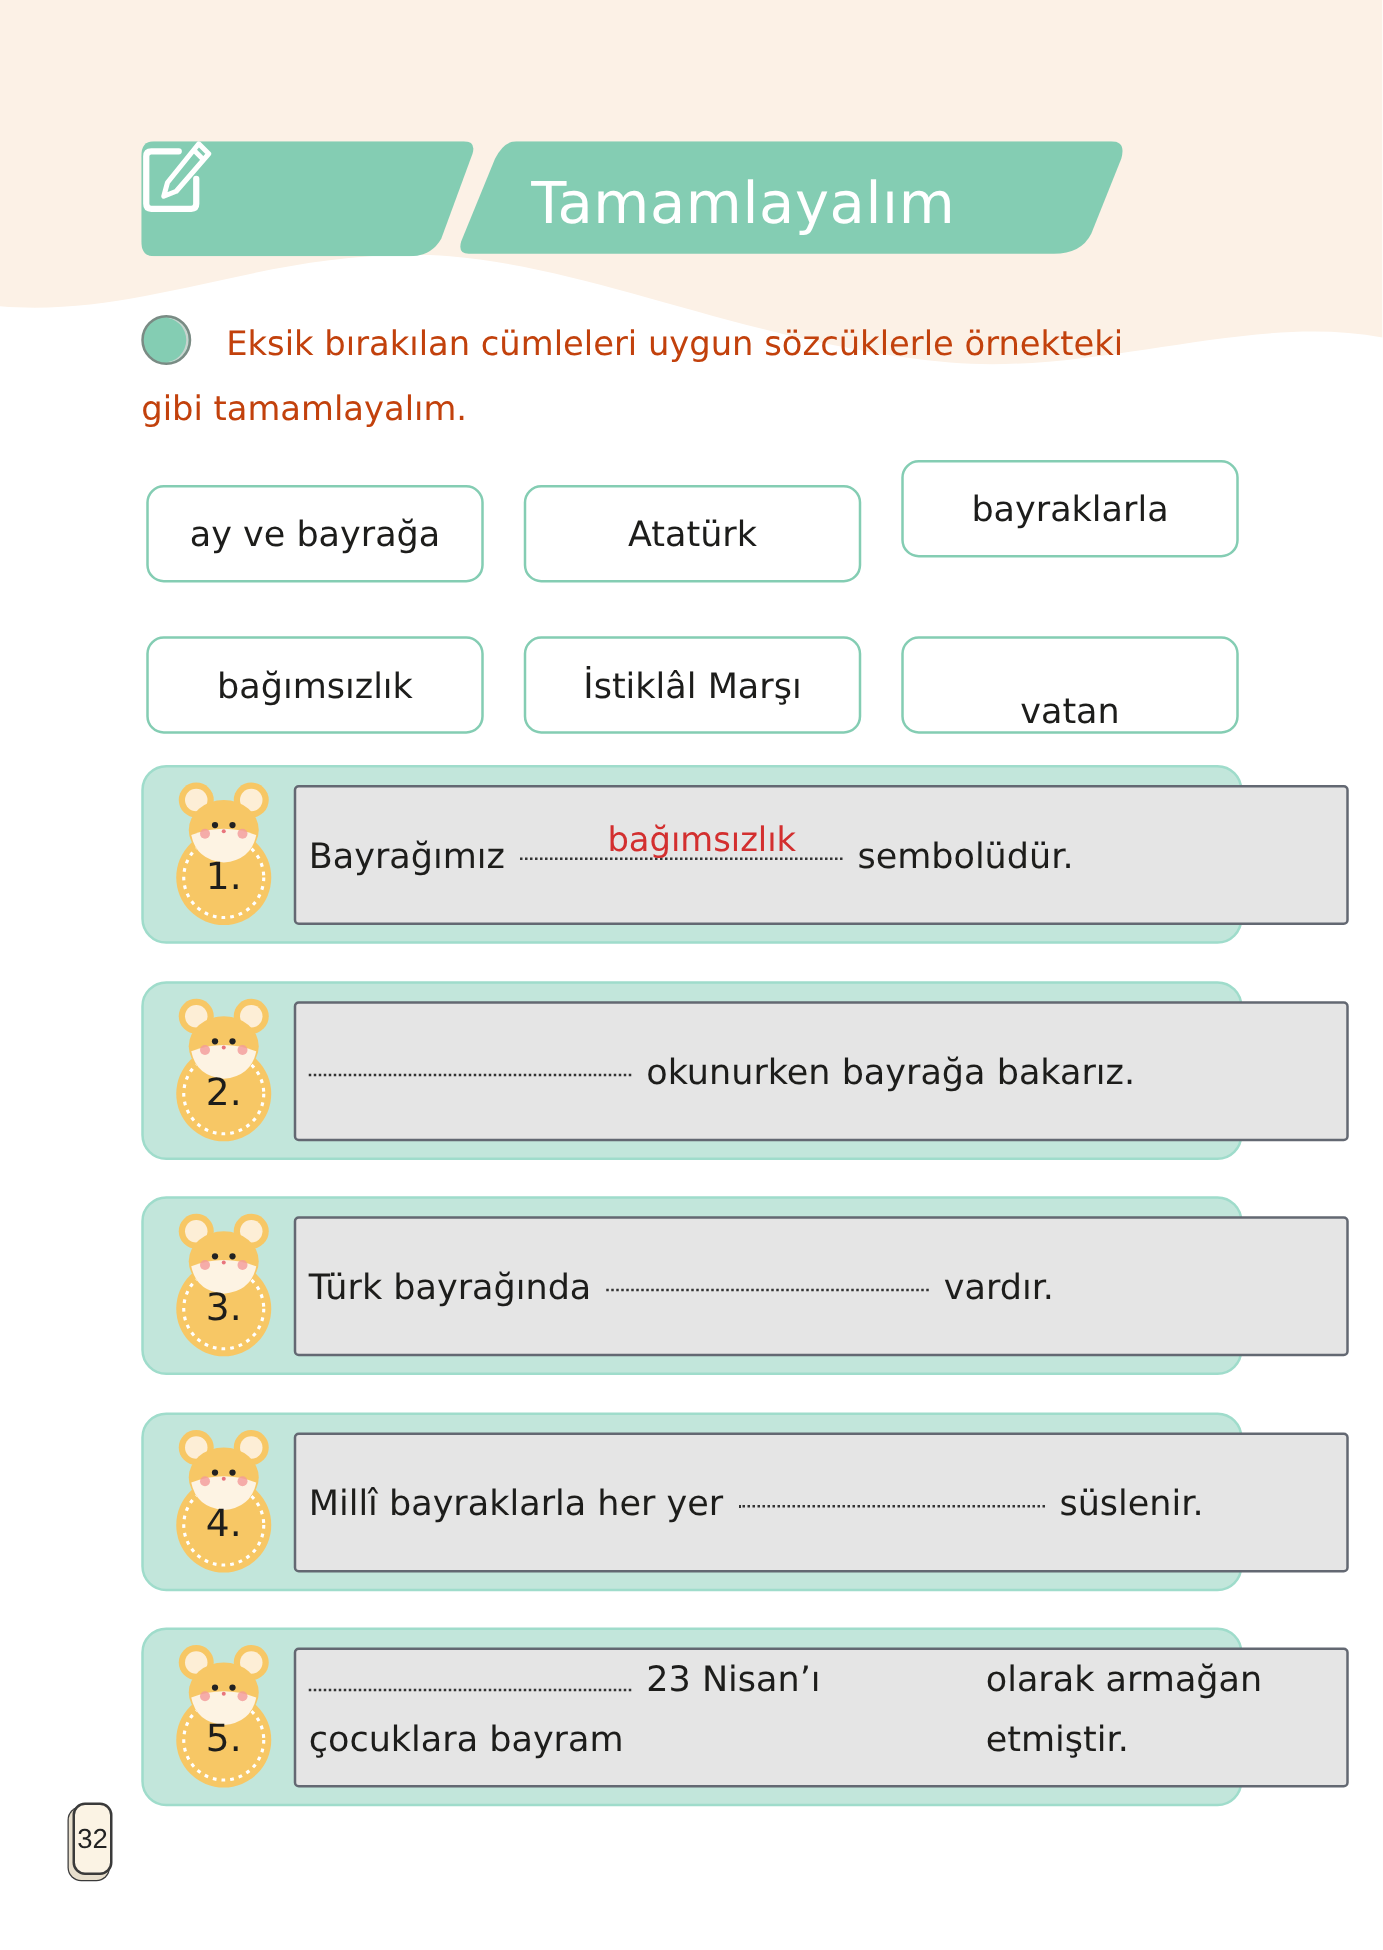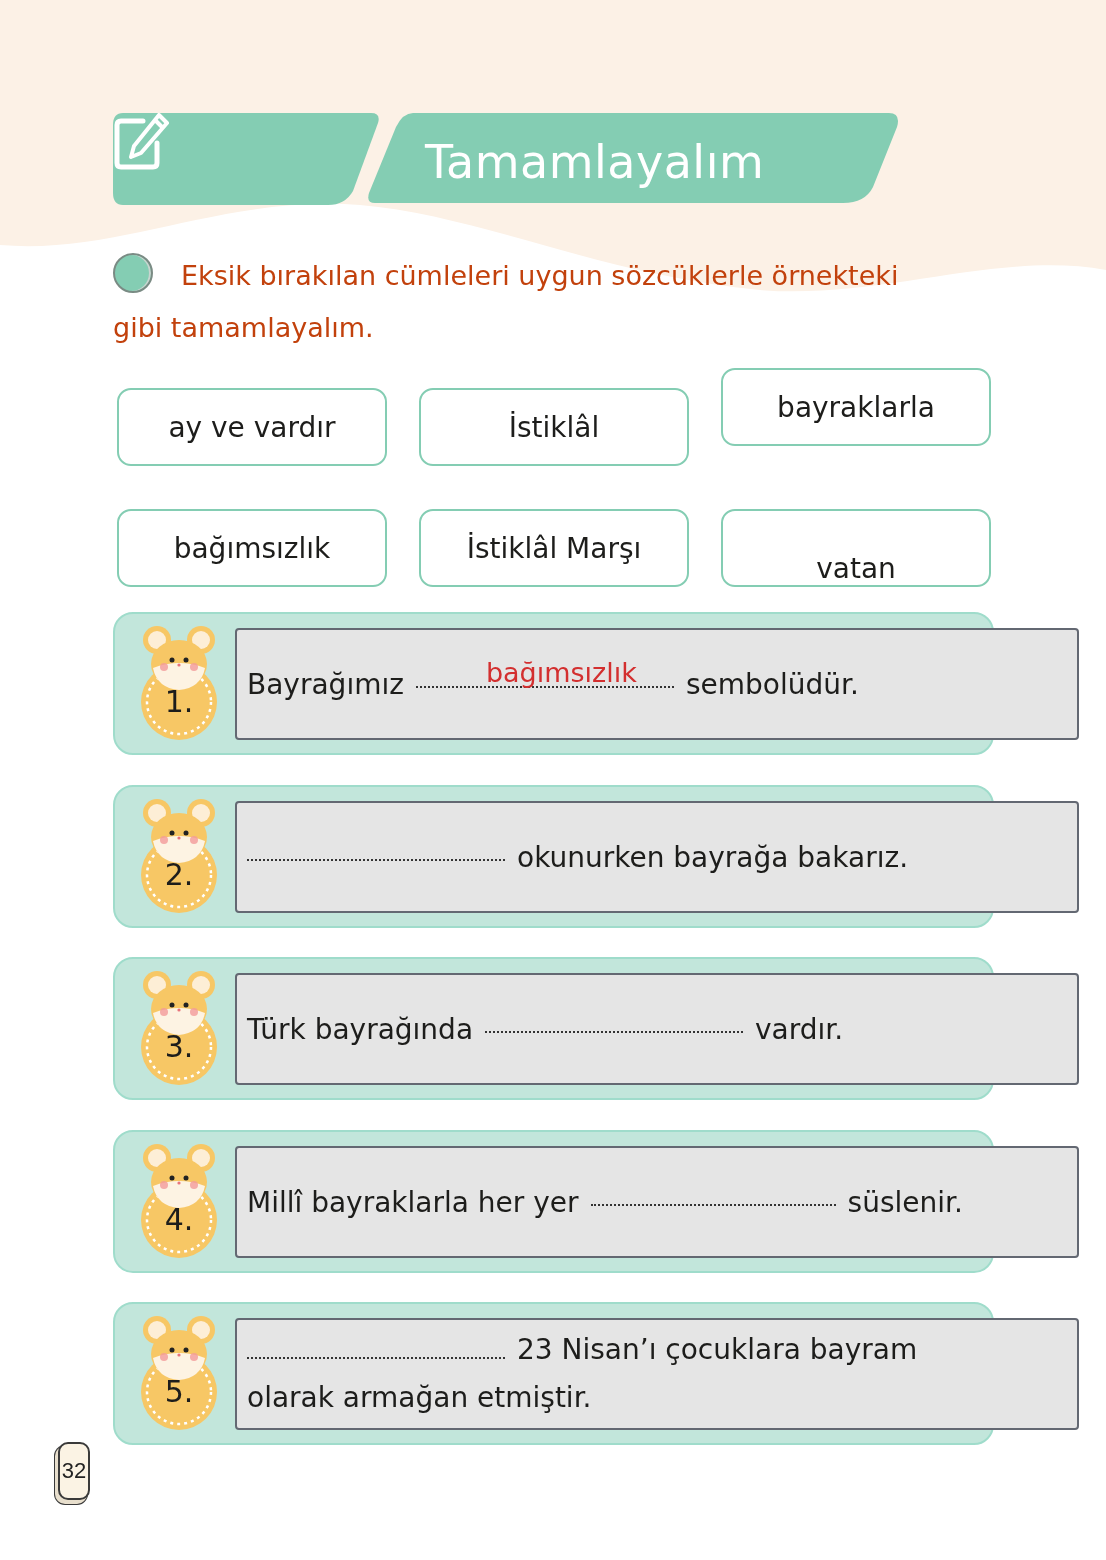--- a/index.html
+++ b/index.html
@@ -13,21 +13,21 @@
     .icon-tab { position: absolute; left: 88px; top: 18px; width: 58px; height: 58px; }
     .title { position: absolute; left: 312px; top: 22px; font-size: 46px; color: #ffffff; letter-spacing: 0.5px; font-weight: normal; }
 
     .instruction { position: absolute; left: 113px; top: 250px; width: 840px; font-size: 27px; line-height: 52px; z-index: 1; color: #c2410c; }
     .instruction .bullet { display: inline-block; width: 40px; height: 40px; border-radius: 50%; background: #84cdb3; border: 2px solid #7a8b84; vertical-align: -8px; margin-right: 28px; box-shadow: -2px 0 0 #c8d4cf inset; }
 
     .word-box { position: absolute; width: 270px; height: 78px; border: 2.5px solid #84cdb3; border-radius: 14px; background: #ffffff; display: flex; align-items: center; justify-content: center; font-size: 28px; color: #1d1d1b; z-index: 1; }
 
     .q-card { position: absolute; left: 113px; width: 881px; height: 143px; background: #c2e6db; border: 2px solid #9fdccb; border-radius: 20px; z-index: 1; }
     .q-inner { position: absolute; left: 120px; top: 14px; width: 844px; height: 112px; background: #e5e5e5; border: 2.5px solid #636872; border-radius: 4px; padding: 0 10px; display: flex; align-items: center; font-size: 28px; color: #1d1d1b; }
-    .q-inner.two-line { align-items: flex-start; flex-direction: column; justify-content: center; line-height: 48px; }
+    .q-inner.two-line { align-items: flex-start; flex-direction: row; justify-content: center; line-height: 48px; }
     .dots { display: inline-block; width: 258px; border-bottom: 2px dotted #333; height: 8px; margin: 0 12px; vertical-align: baseline; position: relative; }
     .dots.first { margin-left: 0; }
     .answer { position: absolute; left: 70px; bottom: -2px; color: #d32f2f; font-size: 27px; white-space: nowrap; }
 
     .mascot { position: absolute; left: 20px; top: 10px; width: 88px; height: 118px; }
     .mascot .num { position: absolute; left: 0; width: 88px; top: 60px; text-align: center; font-size: 30px; color: #1d1d1b; }
 
     .page-num { position: absolute; left: 58px; top: 1442px; width: 32px; height: 58px; background: #fbf3e4; border: 2px solid #3a3a3a; border-radius: 10px; box-shadow: -3px 4px 0 #e8dfcd, -3px 4px 0 1px #3a3a3a; display: flex; align-items: center; justify-content: center; font-size: 22px; font-family: "Liberation Sans", sans-serif; color: #222; z-index: 1; }
   </style>
 </head>
@@ -48,24 +48,24 @@
     <path d="M42 7 L50 15" stroke="#ffffff" stroke-width="4"></path>
   </svg>
   <div class="title">Tamamlayalım</div>
 </div>
 
 <div class="instruction">
   <span class="bullet"></span><span>Eksik bırakılan cümleleri uygun sözcüklerle örnekteki gibi tamamlayalım.</span>
 </div>
 
 <div class="word-box" style="left:117px; top:388px;">
-    <span>ay ve vardır</span>
+    <span>ay ve bayrağa</span>
   </div>
 <div class="word-box" style="left:419px; top:388px;">
-    <span>İstiklâl</span>
+    <span>Atatürk</span>
   </div>
 <div class="word-box" style="left:721px; top:368px;">
     <span>bayraklarla</span>
   </div>
 <div class="word-box" style="left:117px; top:509px;">
     <span>bağımsızlık</span>
   </div>
 <div class="word-box" style="left:419px; top:509px;">
     <span>İstiklâl Marşı</span>
   </div>

